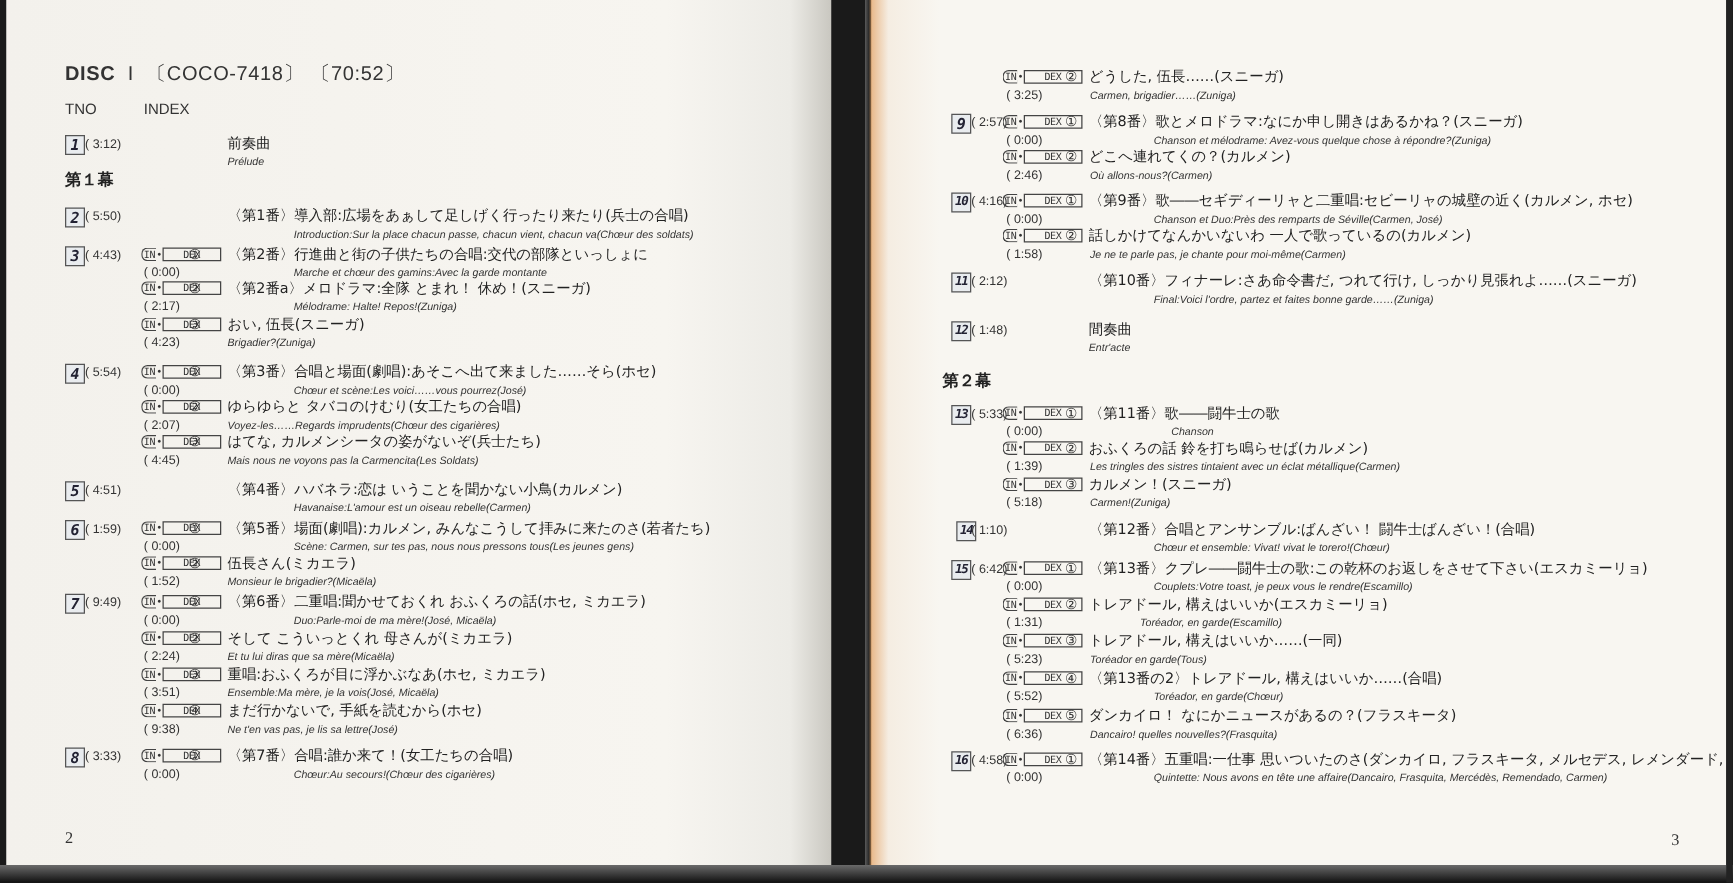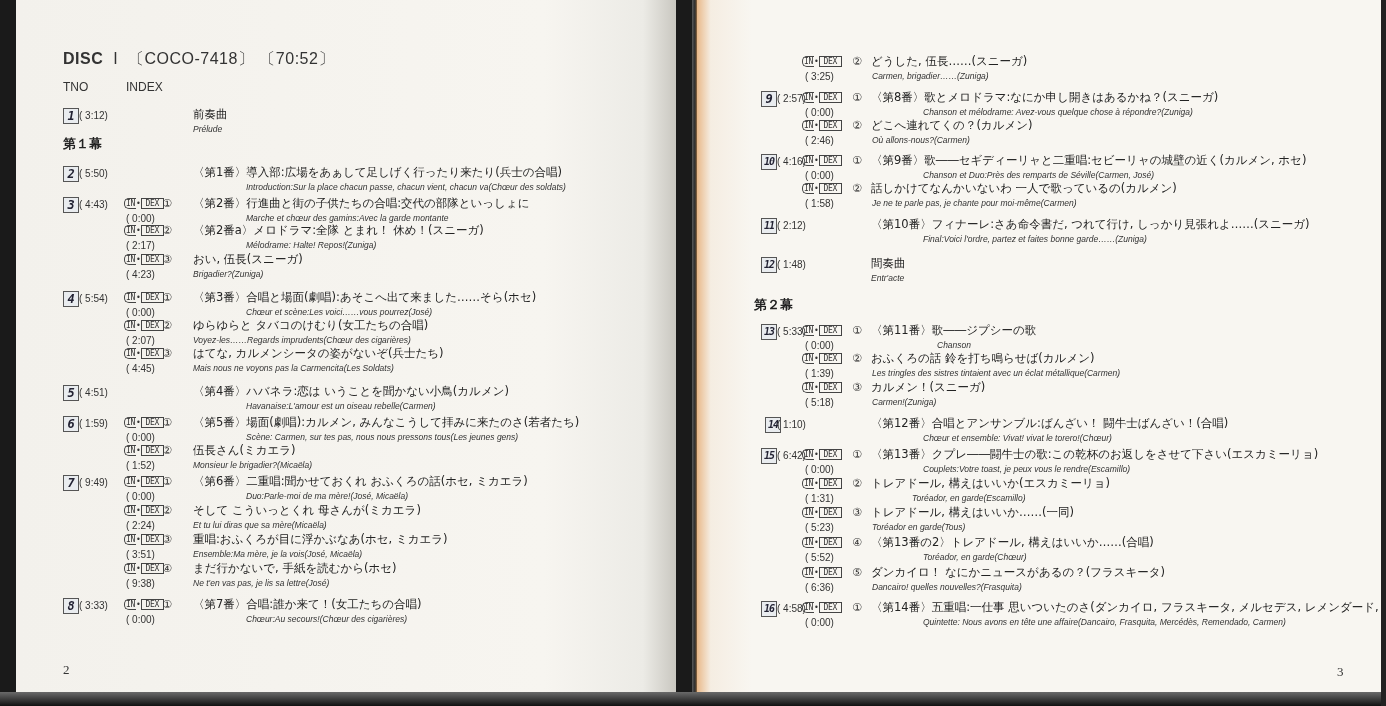--- a/index.html
+++ b/index.html
@@ -1,33 +1,33 @@
 <!DOCTYPE html>
 <html><head>
 <meta charset="utf-8">
 <style>
   html,body{margin:0;padding:0;}
   body{width:1386px;height:706px;background:#1a1a1a;overflow:hidden;position:relative;font-family:"DejaVu Sans","Liberation Sans",sans-serif;color:#2a2a2a;}
   .page{position:absolute;top:0;height:692px;background:#f6f4ef;overflow:hidden;}
-  .page.left{left:16px;width:660px;background:linear-gradient(90deg,#f3f1ec 0%,#f7f5f0 80%,#ecebe6 95%,#c9c7c0 100%);}
+  .page.left{left:5px;width:660px;background:linear-gradient(90deg,#f3f1ec 0%,#f7f5f0 80%,#ecebe6 95%,#c9c7c0 100%);}
   .page.right{left:697px;width:684px;background:linear-gradient(90deg,#e9b98a 0%,#f5ede2 2%,#f8f6f1 8%,#f8f6f1 100%);}
   .spine{position:absolute;left:692px;top:0;width:6px;height:700px;background:linear-gradient(90deg,#5a5a5a,#2b2b2b,#c98a4a);}
   .bottom-shadow{position:absolute;left:0;top:692px;width:1386px;height:14px;background:linear-gradient(180deg,#6a6a6a,#111);}
   .right-edge{position:absolute;left:1381px;top:0;width:5px;height:706px;background:#222;}
 
   .disc-title{position:absolute;left:47px;top:49px;font-size:16px;letter-spacing:0.5px;color:#333;font-family:"Liberation Sans",sans-serif;}
   .disc-title .b{font-weight:bold;}
   .col-hdr{position:absolute;top:80px;font-size:12px;color:#333;font-family:"Liberation Sans",sans-serif;}
   .act{position:absolute;font-size:13px;font-weight:bold;color:#222;}
   .pnum{position:absolute;font-size:13px;color:#333;font-family:"Liberation Serif",serif;}
   .tbox{position:absolute;width:14px;height:14px;border:1px solid #555;background:#e9ecef;font-family:"DejaVu Sans Mono",monospace;font-size:12px;line-height:14px;text-align:center;color:#223;font-style:italic;font-weight:bold;}
   .tdur{position:absolute;font-size:10px;color:#333;font-family:"Liberation Sans",sans-serif;white-space:pre;}
   .idx{position:absolute;width:33px;height:11px;font-size:8px;line-height:11px;font-family:"DejaVu Sans Mono",monospace;color:#333;white-space:nowrap;letter-spacing:-0.3px;}
   .idx .a{border:1px solid #444;border-right:none;border-radius:5px 0 0 5px;padding:0 1px;}
-  .idx .c{border:1px solid #444;padding:0 4px;}
+  .idx .c{border:1px solid #444;padding:0 16px;}
   .circ{position:absolute;font-size:11px;color:#333;}
   .ioff{position:absolute;font-size:10px;color:#333;font-family:"Liberation Sans",sans-serif;white-space:pre;}
   .jp{position:absolute;font-size:11.5px;color:#222;white-space:nowrap;}
   .fr{position:absolute;font-size:8.5px;font-style:italic;color:#333;white-space:nowrap;font-family:"Liberation Sans",sans-serif;}
 </style>
 </head>
 <body>
 
 <div class="page left">
   <div class="disc-title">
@@ -169,21 +169,21 @@
       <div class="fr" style="left: 226px; top: 234px;">Final:Voici l'ordre, partez et faites bonne garde……(Zuniga)</div>
       <div class="tbox" style="left: 64px; top: 257px; font-size: 10px; letter-spacing: -1px;">12</div>
       <div class="tdur" style="left: 80px; top: 259px;">( 1:48)</div>
       <div class="jp" style="left: 174px; top: 256px;">間奏曲</div>
       <div class="fr" style="left: 174px; top: 273px;">Entr'acte</div>
       <div class="tbox" style="left: 64px; top: 324px; font-size: 10px; letter-spacing: -1px;">13</div>
       <div class="tdur" style="left: 80px; top: 326px;">( 5:33)</div>
       <div class="idx" style="left: 105px; top: 325px;"><span class="a">IN</span><span>•</span><span class="c">DEX</span></div>
       <div class="circ" style="left: 155px; top: 324px;">①</div>
       <div class="ioff" style="left: 108px; top: 340px;">( 0:00)</div>
-      <div class="jp" style="left: 174px; top: 323px;">〈第11番〉歌――ジプシーの歌</div>
+      <div class="jp" style="left: 174px; top: 323px;">〈第11番〉歌――闘牛士の歌</div>
       <div class="fr" style="left: 240px; top: 340px;">Chanson</div>
       <div class="idx" style="left: 105px; top: 353px;"><span class="a">IN</span><span>•</span><span class="c">DEX</span></div>
       <div class="circ" style="left: 155px; top: 352px;">②</div>
       <div class="ioff" style="left: 108px; top: 368px;">( 1:39)</div>
       <div class="jp" style="left: 174px; top: 351px;">おふくろの話 鈴を打ち鳴らせば(カルメン)</div>
       <div class="fr" style="left: 175px; top: 368px;">Les tringles des sistres tintaient avec un éclat métallique(Carmen)</div>
       <div class="idx" style="left: 105px; top: 382px;"><span class="a">IN</span><span>•</span><span class="c">DEX</span></div>
       <div class="circ" style="left: 155px; top: 381px;">③</div>
       <div class="ioff" style="left: 108px; top: 397px;">( 5:18)</div>
       <div class="jp" style="left: 174px; top: 380px;">カルメン！(スニーガ)</div>

